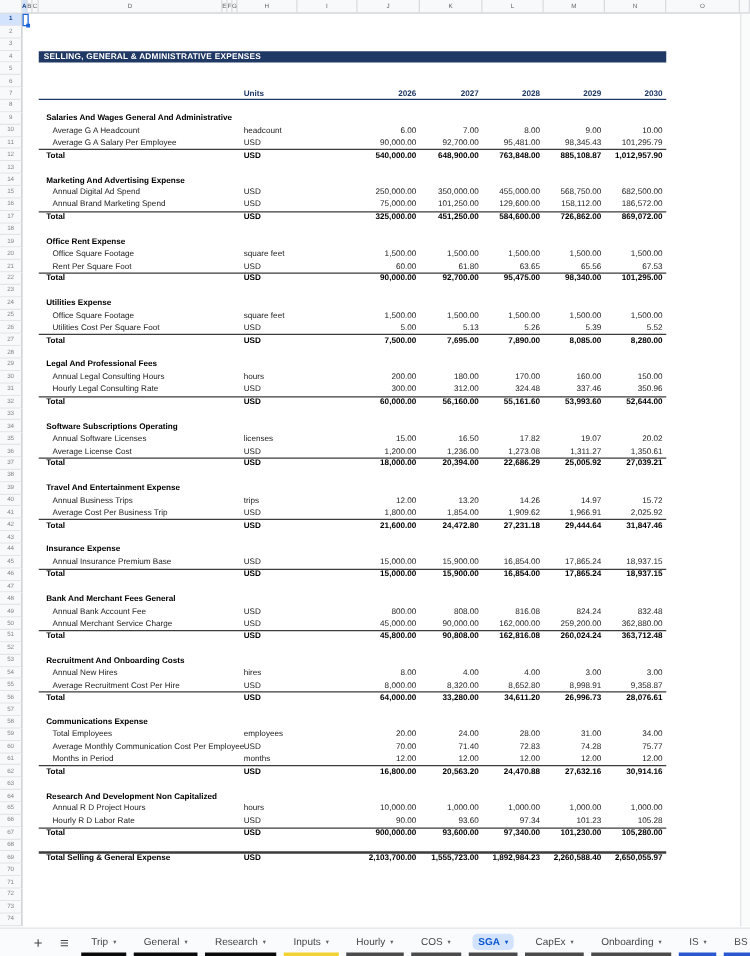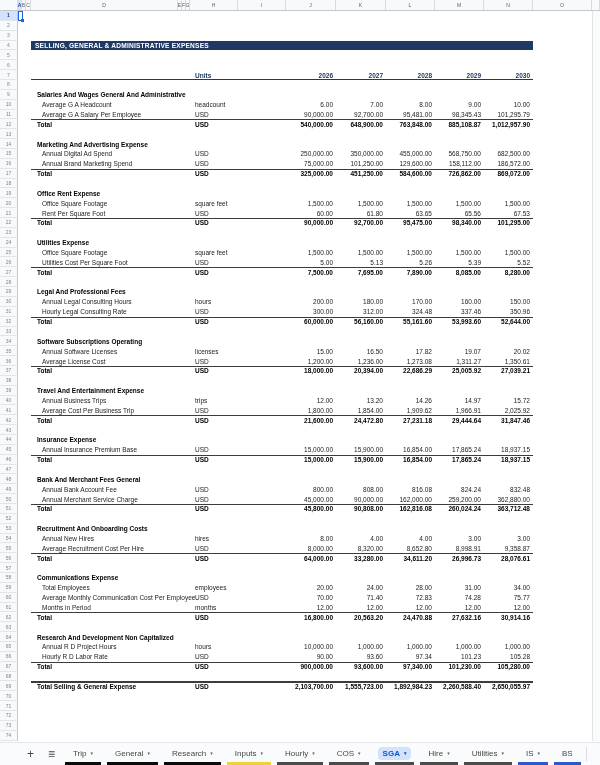--- a/index.html
+++ b/index.html
@@ -636,28 +636,28 @@
       <div class="tab active">
         <div class="strip" style="background: rgb(75, 75, 75);"></div>
         <div class="inner">
           <span>SGA</span>
           <span class="caret">▾</span>
         </div>
       </div>
       <div class="tab">
         <div class="strip" style="background: rgb(75, 75, 75);"></div>
         <div class="inner">
-          <span>Hire</span>
+          <span>CapEx</span>
           <span class="caret">▾</span>
         </div>
       </div>
       <div class="tab">
         <div class="strip" style="background: rgb(75, 75, 75);"></div>
         <div class="inner">
-          <span>Utilities</span>
+          <span>Onboarding</span>
           <span class="caret">▾</span>
         </div>
       </div>
       <div class="tab">
         <div class="strip" style="background: rgb(43, 87, 207);"></div>
         <div class="inner">
           <span>IS</span>
           <span class="caret">▾</span>
         </div>
       </div>

